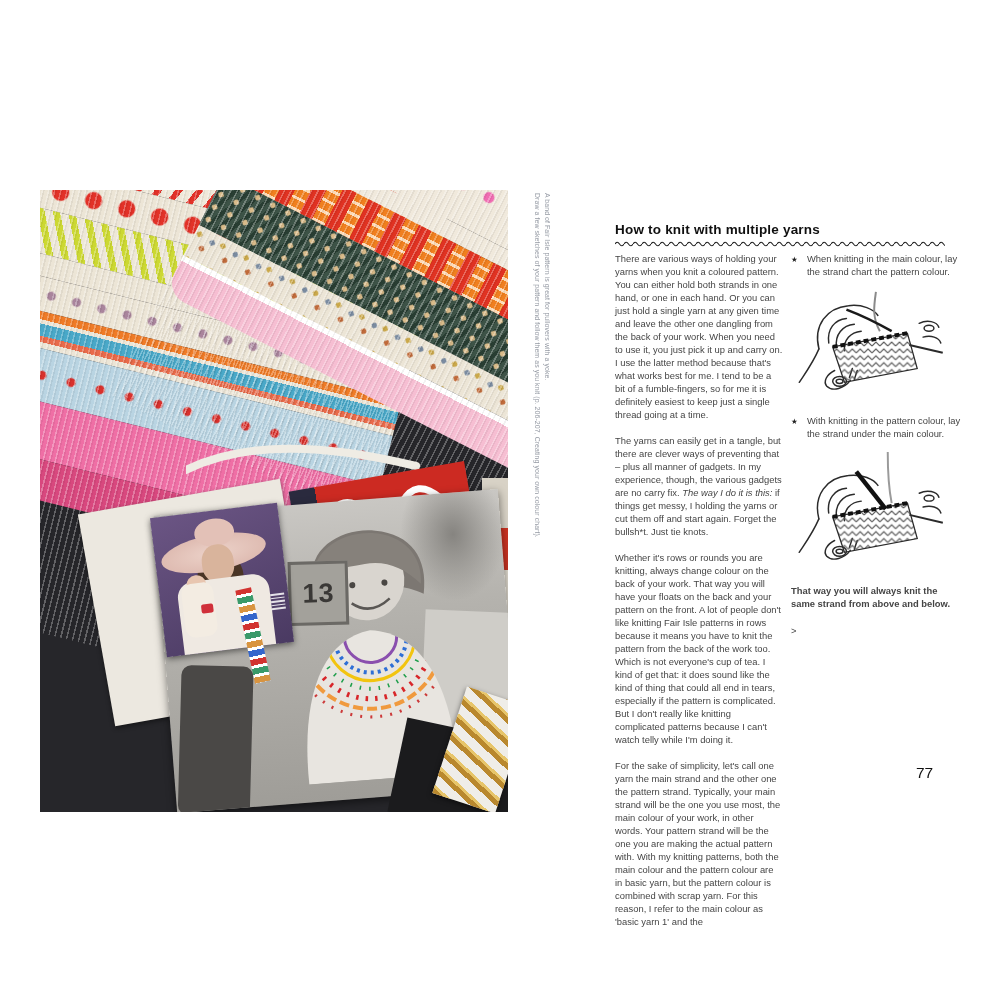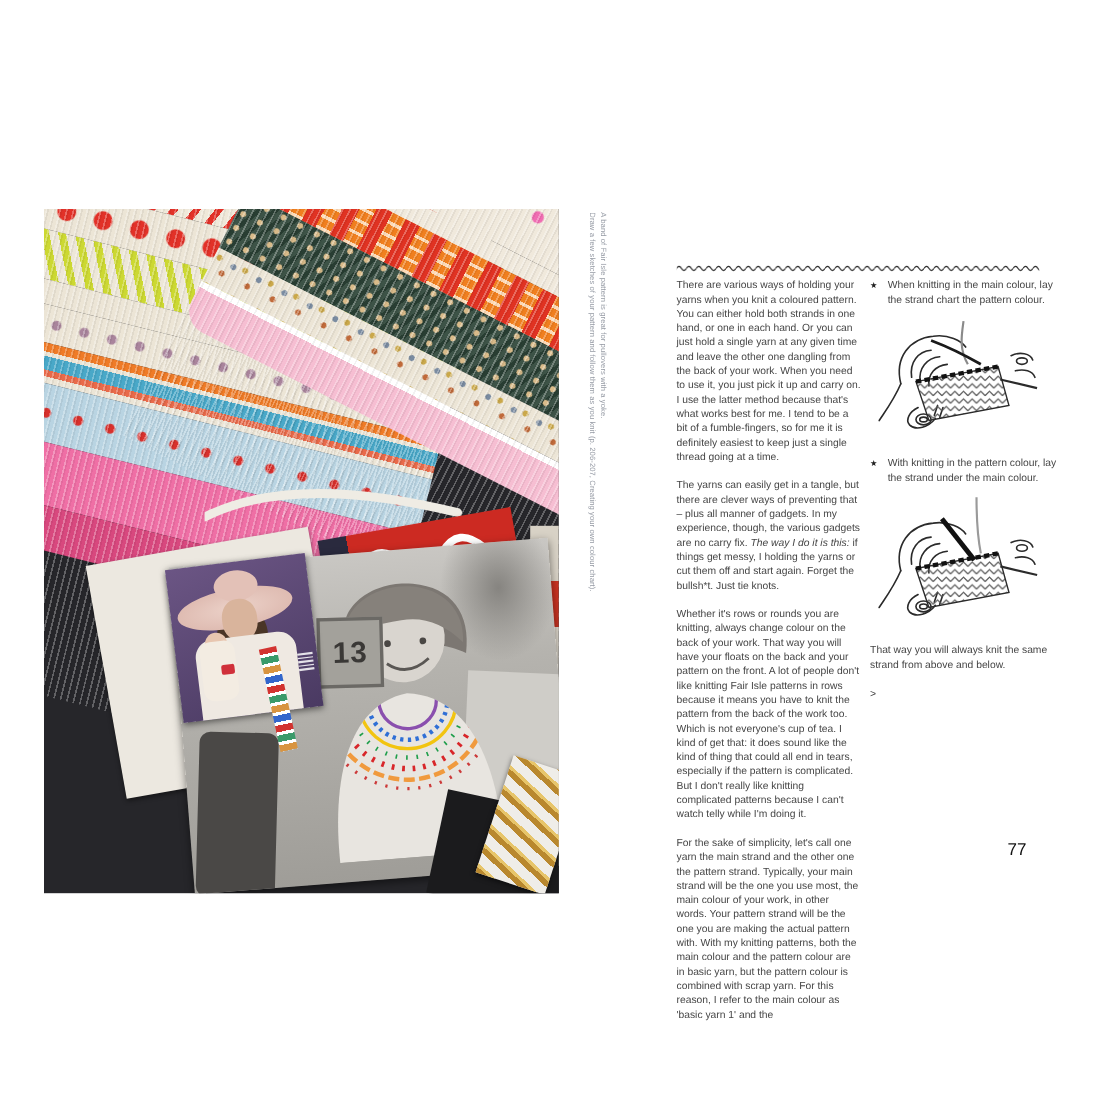--- a/index.html
+++ b/index.html
@@ -94,21 +94,21 @@
   .col{position:absolute;top:252px;font-size:9.4px;line-height:13px;color:#454545;}
   .col1{left:615px;width:168px;}
   .col2{left:791px;width:172px;}
   .col p{margin:0 0 13px 0;}
   .it{font-style:italic;}
   .subhead{font-weight:bold;color:#1c1c1c;margin:6px 0 20px 0;}
   .bullet{display:flex;margin:0 0 8px 0;}
   .bullet .star{width:16px;font-size:7.5px;color:#222;padding-top:1px;}
   .bullet .btxt{flex:1;}
   .illus{display:block;margin:6px 0 14px 2px;}
-  .closing{margin-top:6px;}
+  .closing{margin-top:6px;font-weight:bold;}
   .contmark{margin-top:14px;font-size:9.4px;color:#454545;}
   .pageno{position:absolute;left:916px;top:764px;font-size:15.5px;font-weight:normal;color:#111;}
 </style>
 </head>
 <body>
 
 <div class="canvas">
 
   <div class="photo">
 
@@ -204,20 +204,21 @@
 
     <div class="blacknote"></div>
     <div class="spiral"></div>
   </div>
 
   <div class="caption">
     <div>A band of Fair Isle pattern is great for pullovers with a yoke.</div>
     <div>Draw a few sketches of your pattern and follow them as you knit (p. 206-207, Creating your own colour chart).</div>
   </div>
 
+  <div class="heading">How to knit with multiple yarns</div>
 
   <svg class="wavy" width="330" height="8">
     <defs>
       <pattern id="wave" width="9" height="8" patternUnits="userSpaceOnUse">
         <path d="M0,4 q2.25,-3.6 4.5,0 q2.25,3.6 4.5,0" fill="none" stroke="#222" stroke-width="1.1"></path>
       </pattern>
     </defs>
     <rect width="330" height="8" fill="url(#wave)"></rect>
   </svg>
 

